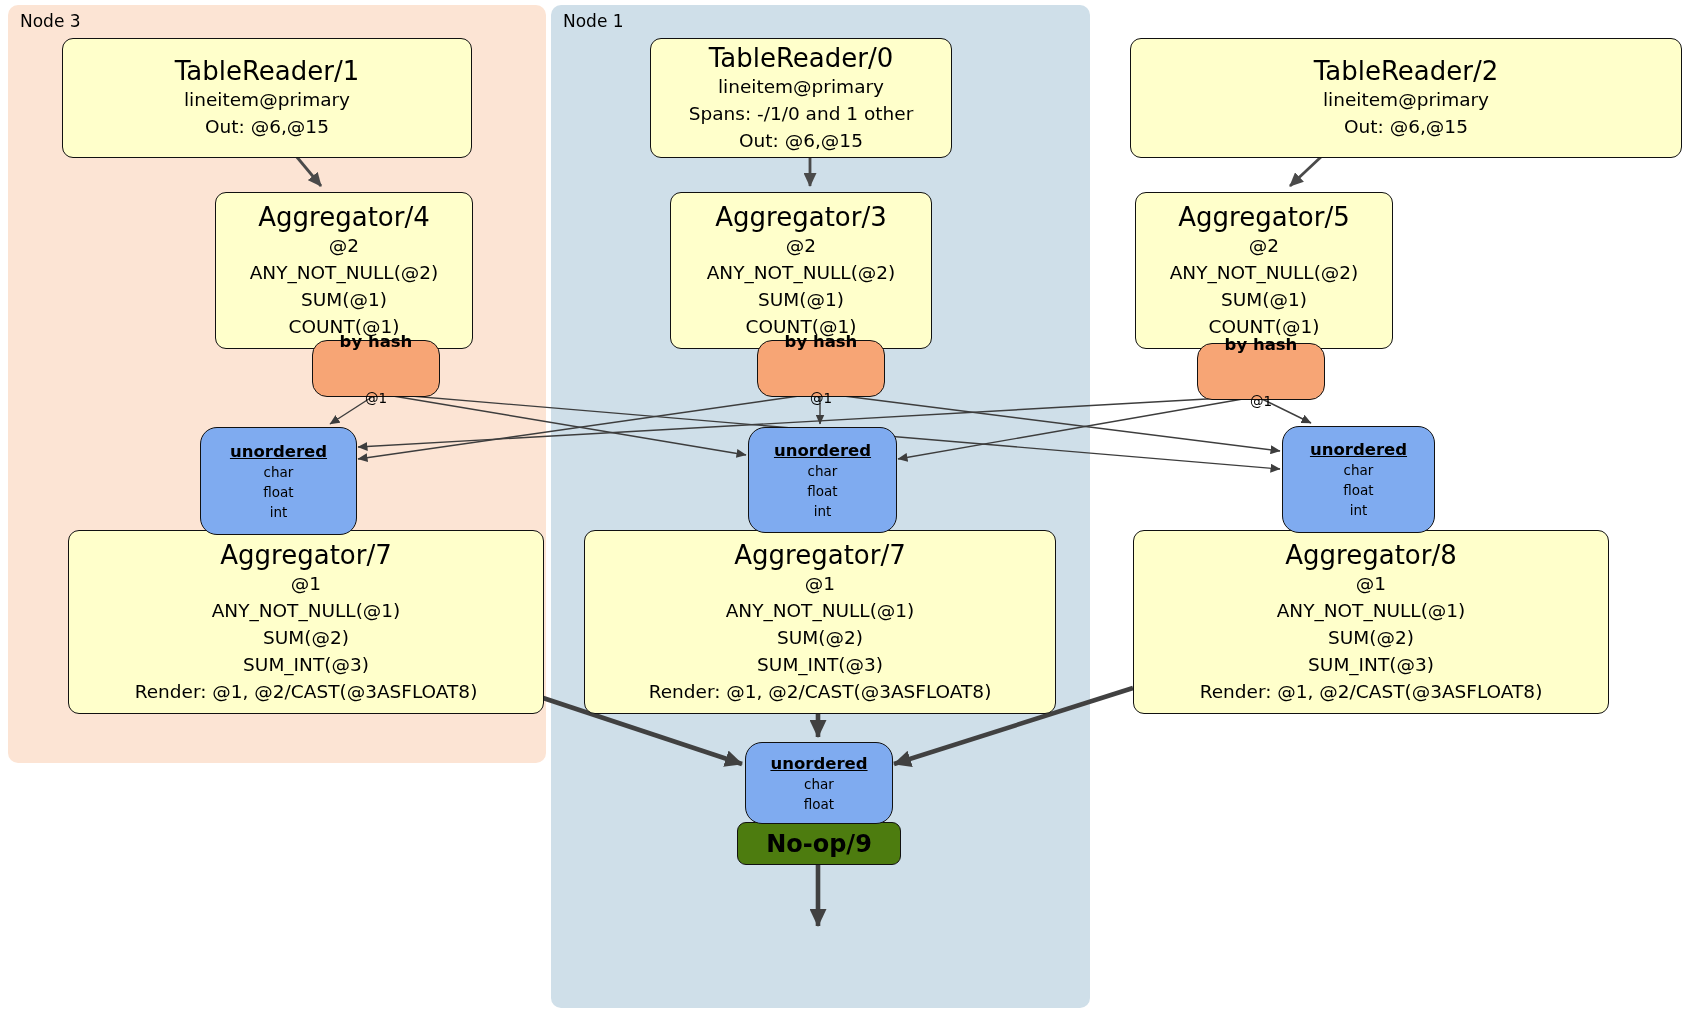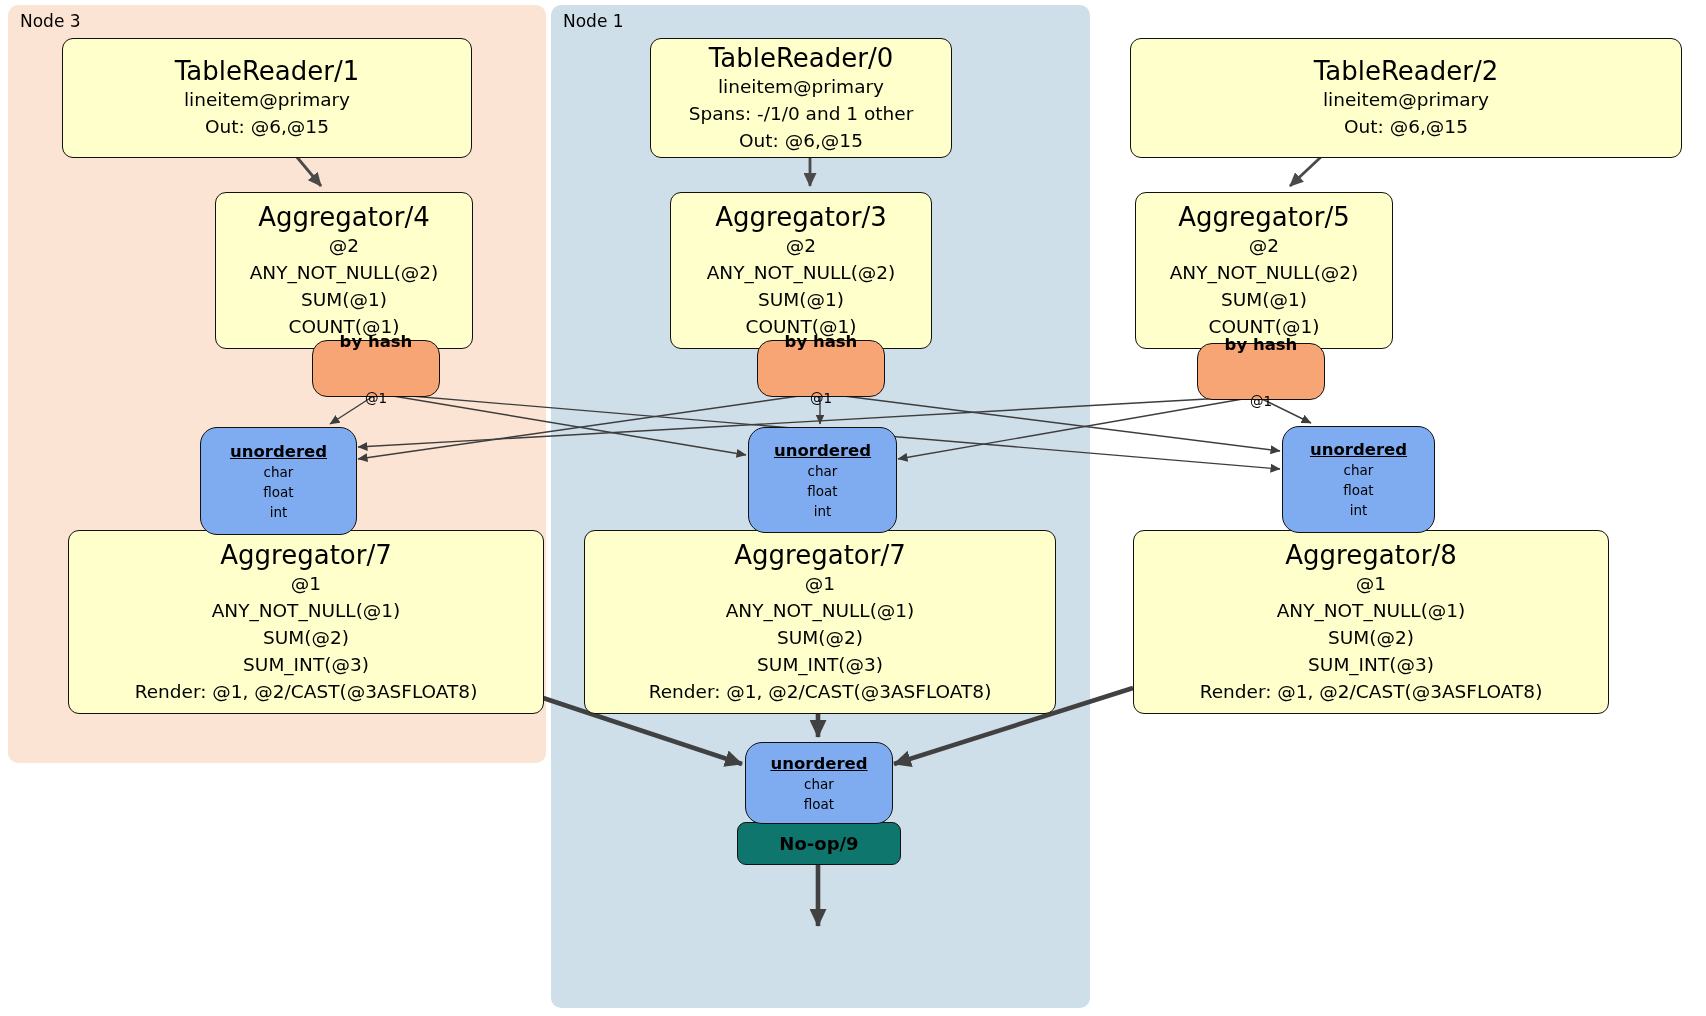--- a/index.html
+++ b/index.html
@@ -33,23 +33,23 @@
   .router .rtitle{font-weight:bold;font-size:16.5px;line-height:20px;}
   .router .rsub{font-size:13.5px;line-height:16px;}
   .sync{
     position:absolute;z-index:3;background:#7fabf0;border:1.6px solid #111;
     border-radius:17px;display:flex;flex-direction:column;justify-content:center;
     align-items:center;text-align:center;
   }
   .sync .rtitle{font-weight:bold;font-size:16.5px;line-height:21px;text-decoration:underline;}
   .sync .bline{font-size:13.5px;line-height:20px;}
   .minibox{
-    position:absolute;z-index:2;background:#0f766e;border:1.6px solid #111;
+    position:absolute;z-index:2;background:#4d7c0f;border:1.6px solid #111;
     border-radius:9px;display:flex;justify-content:center;align-items:center;
-    font-weight:bold;font-size:18px;
+    font-weight:bold;font-size:24px;
   }
   
   #tr1{left:62px;top:38px;width:408px;height:118px;}
   #tr0{left:650px;top:38px;width:300px;height:118px;}
   #tr2{left:1130px;top:38px;width:550px;height:118px;}
   #agg4{left:215px;top:192px;width:256px;height:155px;}
   #agg3{left:670px;top:192px;width:260px;height:155px;}
   #agg5{left:1135px;top:192px;width:256px;height:155px;}
   #agg7{left:40px;top:530px;width:474px;height:182px;margin-left:28px;}
   #agg6{left:584px;top:530px;width:470px;height:182px;}

